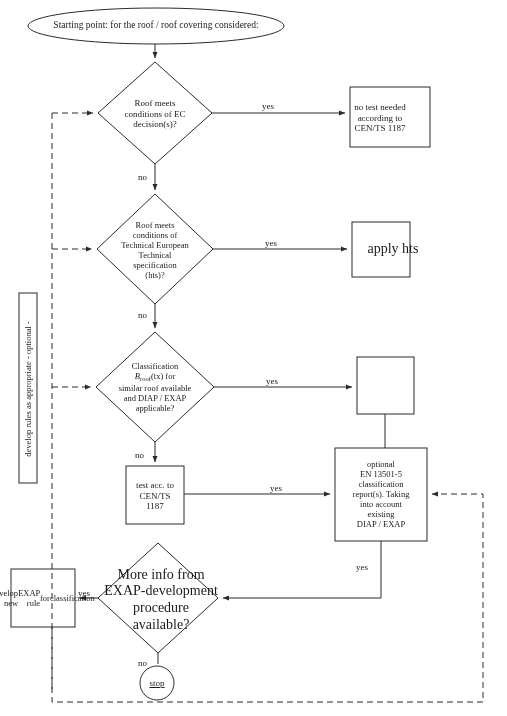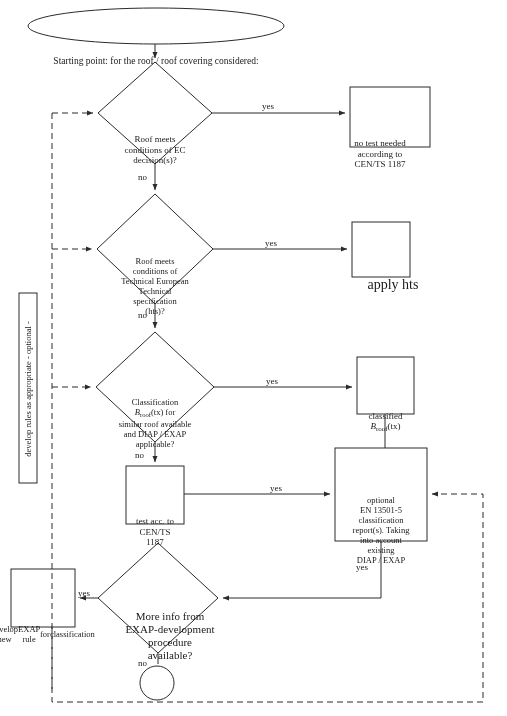--- a/index.html
+++ b/index.html
@@ -22,25 +22,24 @@
     left: 0;
     top: 0;
     width: 507px;
     height: 716px;
   }
   .node-label {
     position: absolute;
     display: flex;
     align-items: center;
     justify-content: center;
-    text-align: center;
+    text-align: right;
     color: #1a1a1a;
     line-height: 1.18;
     pointer-events: none;
-    margin-top: 36px;
   }
   .edge-label {
     position: absolute;
     color: #1a1a1a;
     font-size: 9px;
     text-align: left;
     white-space: nowrap;
   }
   .rot-box-label {
     position: absolute;
@@ -168,44 +167,38 @@
   <div class="node-label" style="left:88px; top:353px; width:134px; height:68px; font-size:8.5px; flex-direction:column;">
     <span>Classification</span>
     <span>
       <span class="ital">B</span><span class="sub">roof</span><span>(tx) for</span>
     </span>
     <span>similar roof available</span>
     <span>and DIAP / EXAP</span>
     <span>applicable?</span>
   </div>
 
-  <div class="node-label" style="left:357px; top:370px; width:57px; height:32px; font-size:9px; flex-direction:column;">
-    <span>classified</span>
-    <span>
-      <span class="ital">B</span><span class="sub">roof</span><span>(tx)</span>
-    </span>
-  </div>
 
   <div class="node-label" style="left:124px; top:478px; width:62px; height:36px; font-size:9px; flex-direction:column;">
     <span>test acc. to</span>
     <span>CEN/TS</span>
     <span>1187</span>
   </div>
 
   <div class="node-label" style="left:333px; top:452px; width:96px; height:84px; font-size:8.5px; flex-direction:column;">
     <span>optional</span>
     <span>EN 13501-5</span>
     <span>classification</span>
     <span>report(s). Taking</span>
     <span>into account</span>
     <span>existing</span>
     <span>DIAP / EXAP</span>
   </div>
 
-  <div class="node-label" style="left:112px; top:576px; width:116px; height:48px; font-size:11px; flex-direction:column;">
+  <div class="node-label" style="left:103px; top:576px; width:116px; height:48px; font-size:14px; flex-direction:column;">
     <span>More info from</span>
     <span>EXAP-development</span>
     <span>procedure</span>
     <span>available?</span>
   </div>
 
   <div class="node-label" style="left:11px; top:575px; width:64px; height:46px; font-size:8.5px; flex-direction:row;">
     <span>develop new</span>
     <span>EXAP rule</span>
     <span>for</span>

